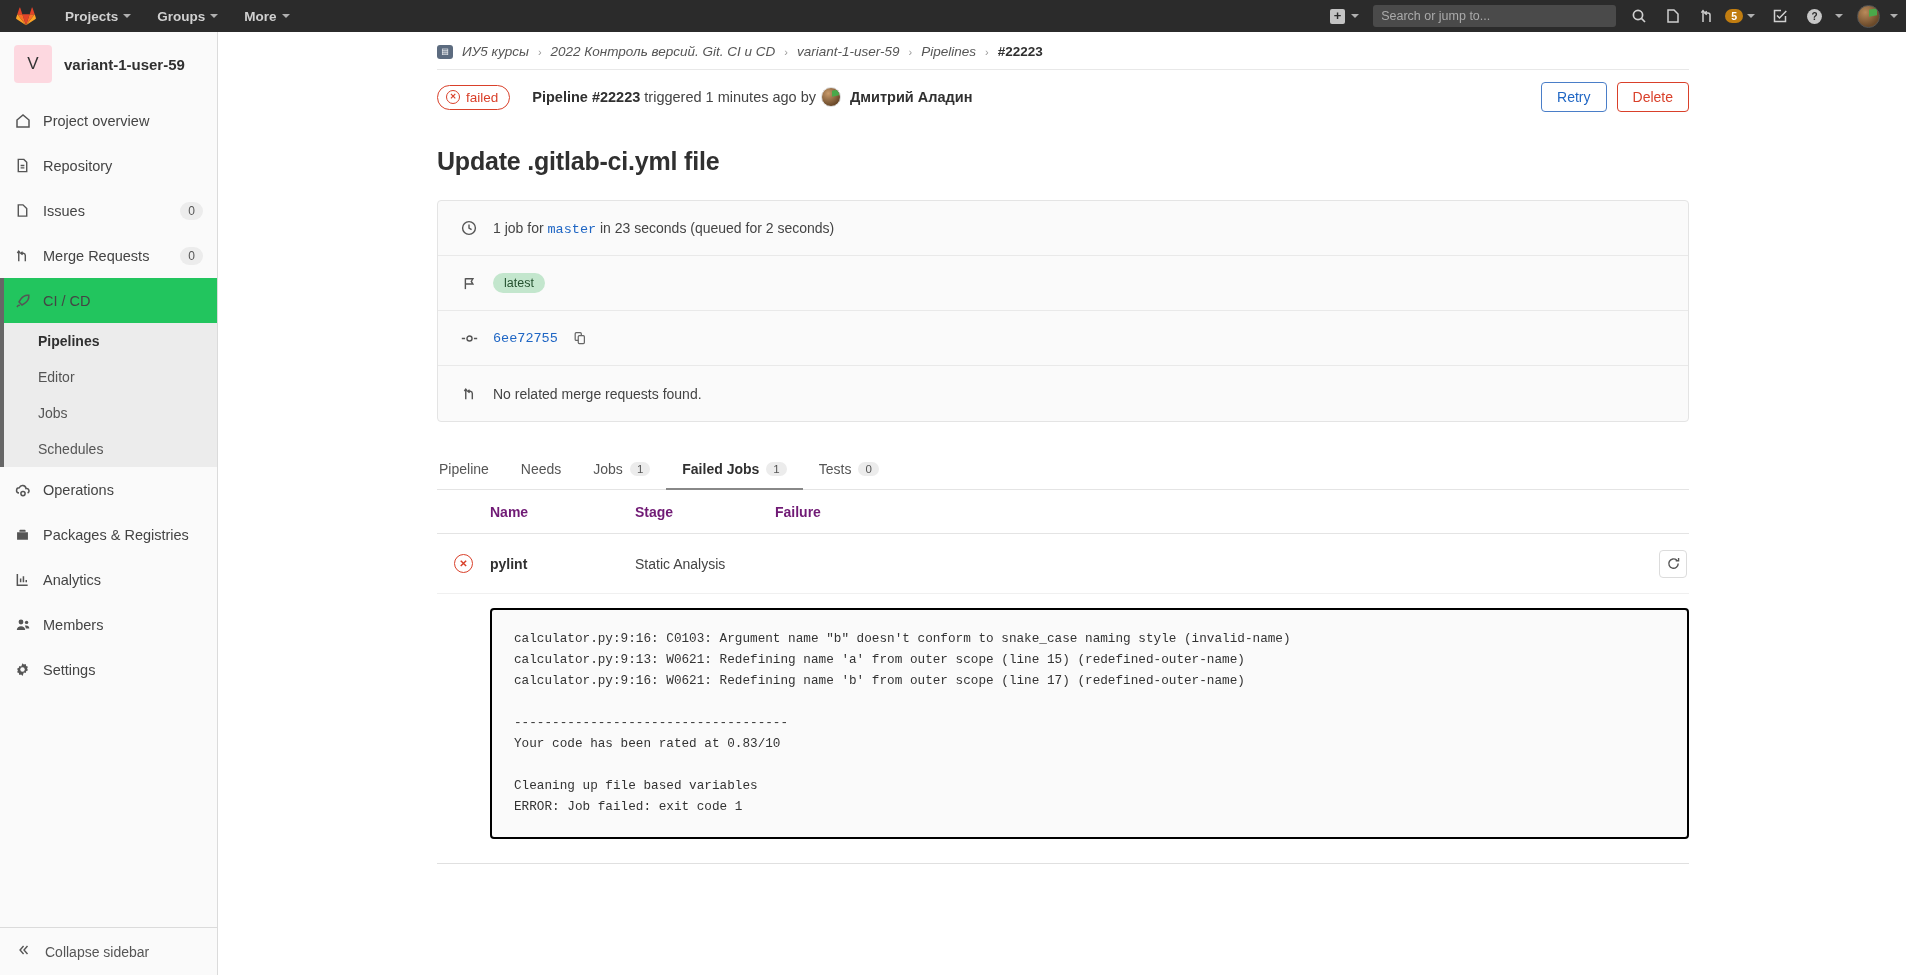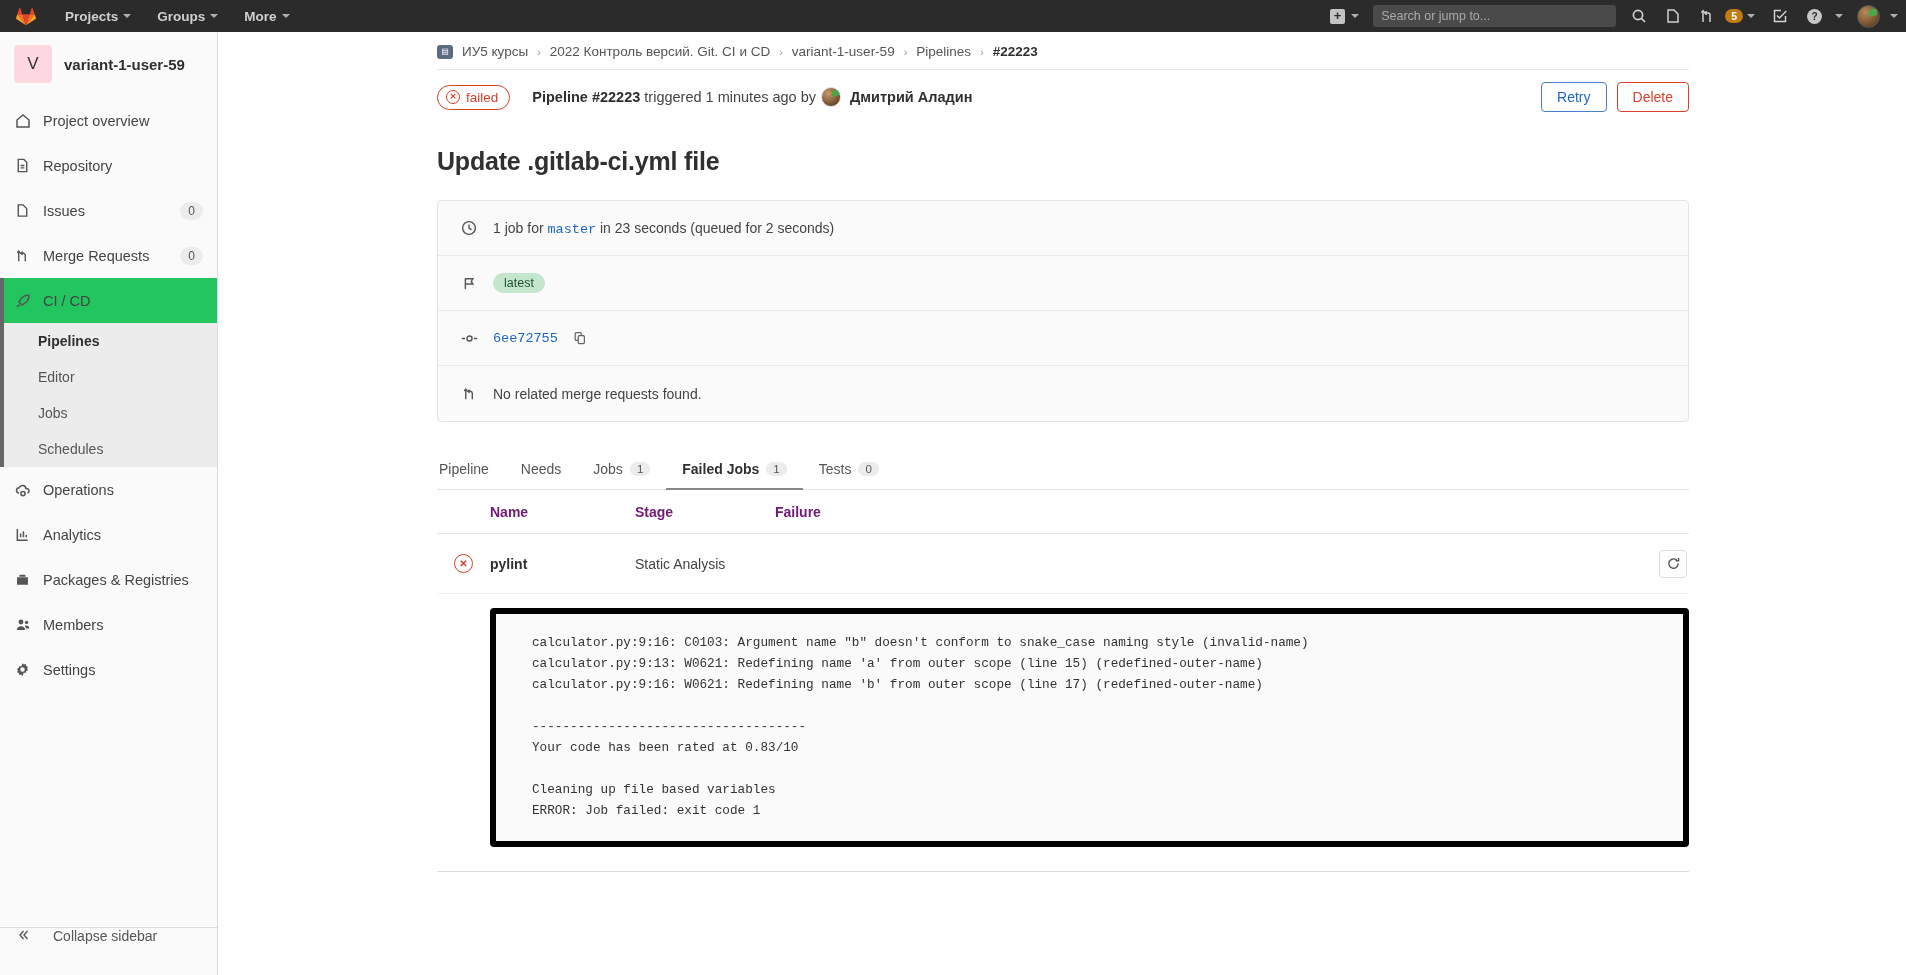--- a/index.html
+++ b/index.html
@@ -96,41 +96,41 @@
     content:''; position:absolute; left:0; top:0; bottom:0; width:4px; background:#666;
   }
   .sub-item {
     height: 36px; display: flex; align-items: center;
     padding-left: 38px; font-size: 14px; color: #555; cursor: pointer;
   }
   .sub-item.active { font-weight: 700; color: #303030; }
   .sb-spacer { flex: 1; }
   .collapse-row {
     border-top: 1px solid #dbdbdb; height: 48px;
-    display: flex; align-items: flex-start; gap: 22px; padding: 0 17px;
+    display: flex; align-items: center; gap: 14px; padding: 0 17px;
     font-size: 14px; color: #555; cursor: pointer;
   }
 
   
   .main {
     position: absolute; top: 32px; left: 218px; width: 1688px; height: 943px;
     background: #fff; overflow: hidden;
   }
   .inner { width: 1252px; margin-left: 219px; }
 
   .breadcrumb {
     display: flex; align-items: center; gap: 9px;
     padding: 12px 0 10px 0; font-size: 13.5px; color: #555;
   }
   .bc-proj-ico {
     width: 16px; height: 14px; border-radius: 3px; background: #5c6b7f;
     display:flex; align-items:center; justify-content:center; flex-shrink: 0;
   }
   .bc-proj-ico span { color:#fff; font-size:8px; }
-  .bc-link { cursor: pointer; }
+  .bc-link { cursor: pointer; font-style: italic; }
   .bc-sep { color: #999; font-size: 11px; }
   .bc-current { font-weight: 700; color: #303030; cursor: pointer; }
 
   .pipe-header {
     border-top: 1px solid #e8e8e8;
     display: flex; align-items: center;
     padding: 12px 0 13px 0;
   }
   .status-badge {
     display: inline-flex; align-items: center; gap: 6px;
@@ -227,22 +227,22 @@
   }
   .job-name { font-weight: 700; color: #303030; cursor: pointer; }
   .retry-icon-btn {
     width: 28px; height: 28px; border: 1px solid #dcdcdc; border-radius: 4px;
     background: #fff; display: flex; align-items: center; justify-content: center;
     cursor: pointer; color: #555; margin-right: 2px;
   }
 
   .log-wrap { padding: 14px 0 0 53px; }
   .log-box {
-    border: 6px solid #000000; border-radius: 4px; background: #fafafa;
-    padding: 18px 22px 20px 36px;
+    border: 2px solid #000000; border-radius: 4px; background: #fafafa;
+    padding: 18px 22px 20px 22px;
   }
   .log-line {
     font-family: "Liberation Mono", monospace; font-size: 12.7px;
     color: #333; line-height: 21px; white-space: pre;
   }
   .log-line.blank { height: 21px; }
   .bottom-rule { border-top: 1px solid #e0e0e0; margin-top: 24px; }
 </style>
 </head>
 <body>
@@ -416,36 +416,36 @@
           <svg width="16" height="16" viewBox="0 0 16 16" fill="none" stroke="currentColor" stroke-width="1.5">
             <path d="M4 11a2.6 2.6 0 0 1 .3-5.2 3.5 3.5 0 0 1 6.7.7A2.4 2.4 0 0 1 12.6 11"></path>
             <circle cx="8" cy="11.6" r="2.1"></circle>
           </svg>
         </span>
         <span class="nav-label">Operations</span>
       </div>
 
       <div class="nav-item">
         <span class="nav-ico">
+          <svg width="15" height="15" viewBox="0 0 16 16" fill="currentColor">
+            <path d="M2.2 5.6h11.6v8H2.2v-8Z"></path>
+            <path d="M5.6 3h4.8c.5 0 .9.4.9.9v1.2h-6.6V3.9c0-.5.4-.9.9-.9Z"></path>
+          </svg>
+        </span>
+        <span class="nav-label">Packages &amp; Registries</span>
+      </div>
+
+      <div class="nav-item">
+        <span class="nav-ico">
           <svg width="15" height="15" viewBox="0 0 16 16" fill="none" stroke="currentColor" stroke-width="1.6">
             <path d="M2.5 2v12h11"></path>
               <path d="M6 11V7M9 11V4.5M12 11V8.5"></path>
           </svg>
         </span>
         <span class="nav-label">Analytics</span>
-      </div>
-
-      <div class="nav-item">
-        <span class="nav-ico">
-          <svg width="15" height="15" viewBox="0 0 16 16" fill="currentColor">
-            <path d="M2.2 5.6h11.6v8H2.2v-8Z"></path>
-            <path d="M5.6 3h4.8c.5 0 .9.4.9.9v1.2h-6.6V3.9c0-.5.4-.9.9-.9Z"></path>
-          </svg>
-        </span>
-        <span class="nav-label">Packages &amp; Registries</span>
       </div>
 
       <div class="nav-item">
         <span class="nav-ico">
           <svg width="16" height="16" viewBox="0 0 16 16" fill="currentColor">
             <circle cx="6" cy="5" r="2.4"></circle>
               <path d="M1.8 13c0-2.4 1.9-3.8 4.2-3.8S10.2 10.6 10.2 13H1.8Z"></path>
             <circle cx="11.6" cy="5.4" r="1.7"></circle>
               <path d="M11.2 8.6c1.9 0 3.1 1.1 3.1 2.9h-3.5c0-1.1-.3-2-1-2.7.4-.1.9-.2 1.4-.2Z"></path>
           </svg>

